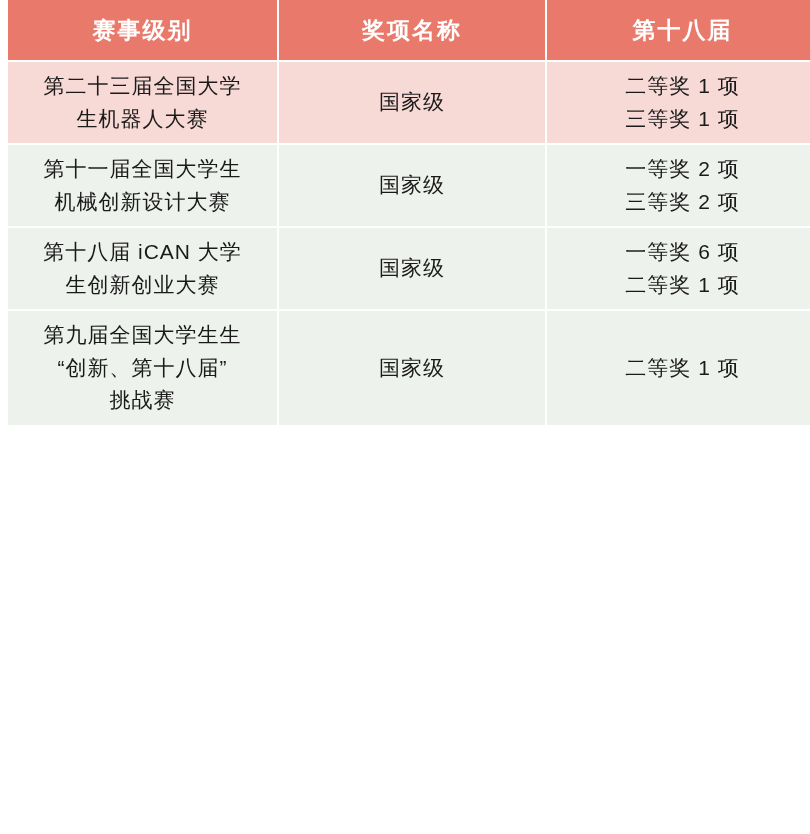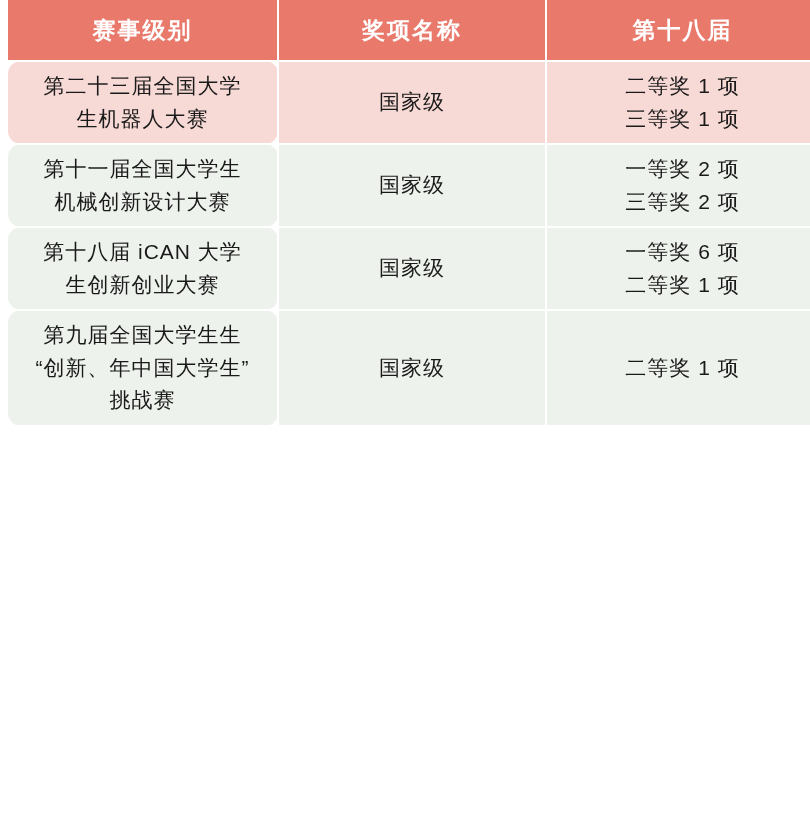--- a/index.html
+++ b/index.html
@@ -47,21 +47,21 @@
     padding: 8px 10px;
     line-height: 1.55;
     letter-spacing: 1px;
   }
   .award-table td:last-child { border-right: none; }
 
   .award-table tbody tr.odd td { background: #f7d9d6; }
   .award-table tbody tr.even td { background: #eef2ec; }
 
   .cell-line { display: block; white-space: nowrap; }
-  .col-event { letter-spacing: 0.5px; border-radius: 13px; }
+  .col-event { letter-spacing: 0.5px; }
   .col-level { letter-spacing: 2px; }
   .col-result { letter-spacing: 0.5px; }
 </style>
 </head>
 <body>
 
 <table class="award-table">
   <colgroup>
     <col class="c1">
       <col class="c2">
@@ -112,21 +112,21 @@
       <td class="col-result">
         <span class="cell-line">一等奖 6 项</span>
         <span class="cell-line">二等奖 1 项</span>
       </td>
     </tr>
 
 
     <tr class="even">
       <td class="col-event">
         <span class="cell-line">第九届全国大学生生</span>
-        <span class="cell-line">“创新、年中国大学生”</span>
+        <span class="cell-line">“创新、第十八届”</span>
         <span class="cell-line">挑战赛</span>
       </td>
       <td class="col-level">国家级</td>
       <td class="col-result">
         <span class="cell-line">二等奖 1 项</span>
       </td>
     </tr>
 
   </tbody>
 </table>

